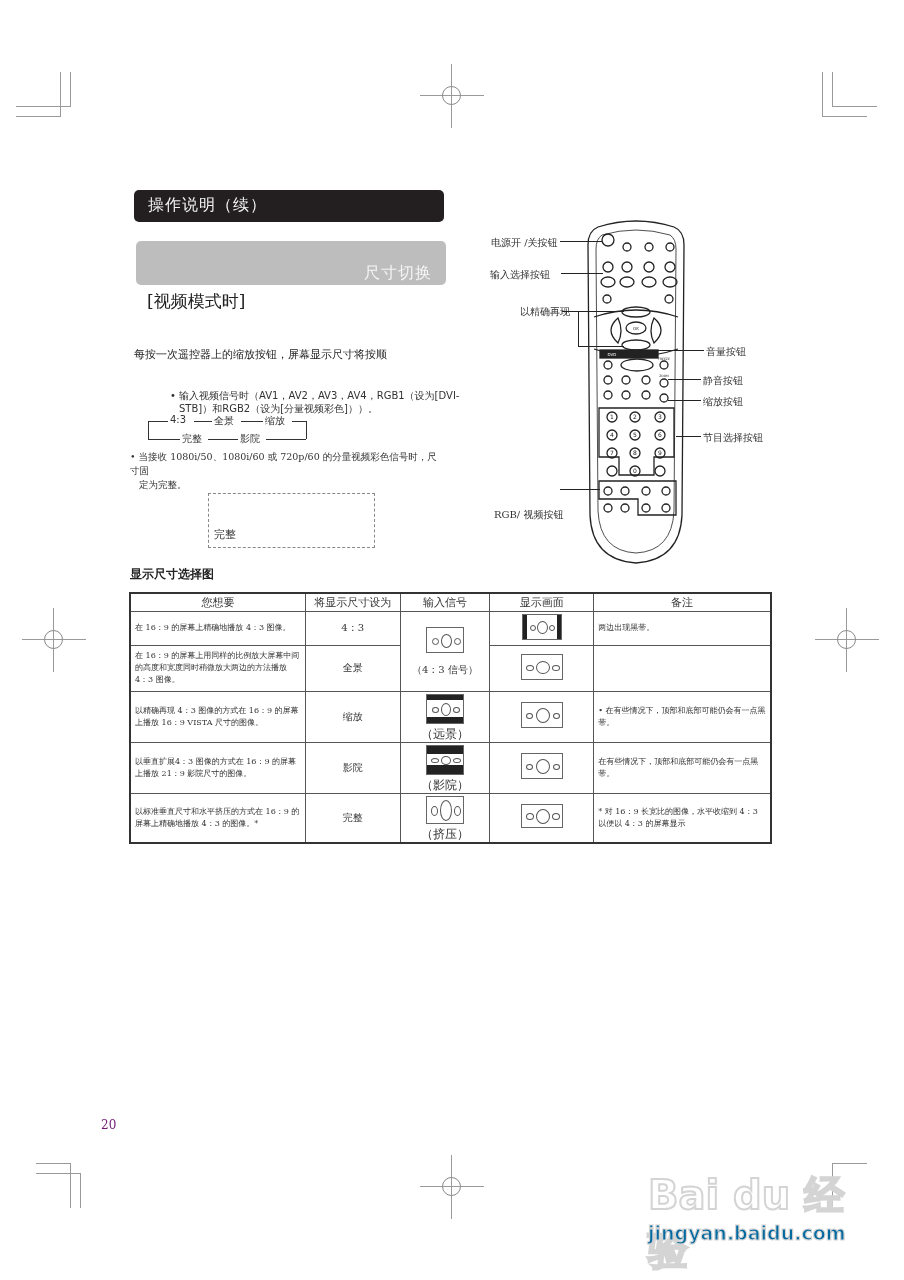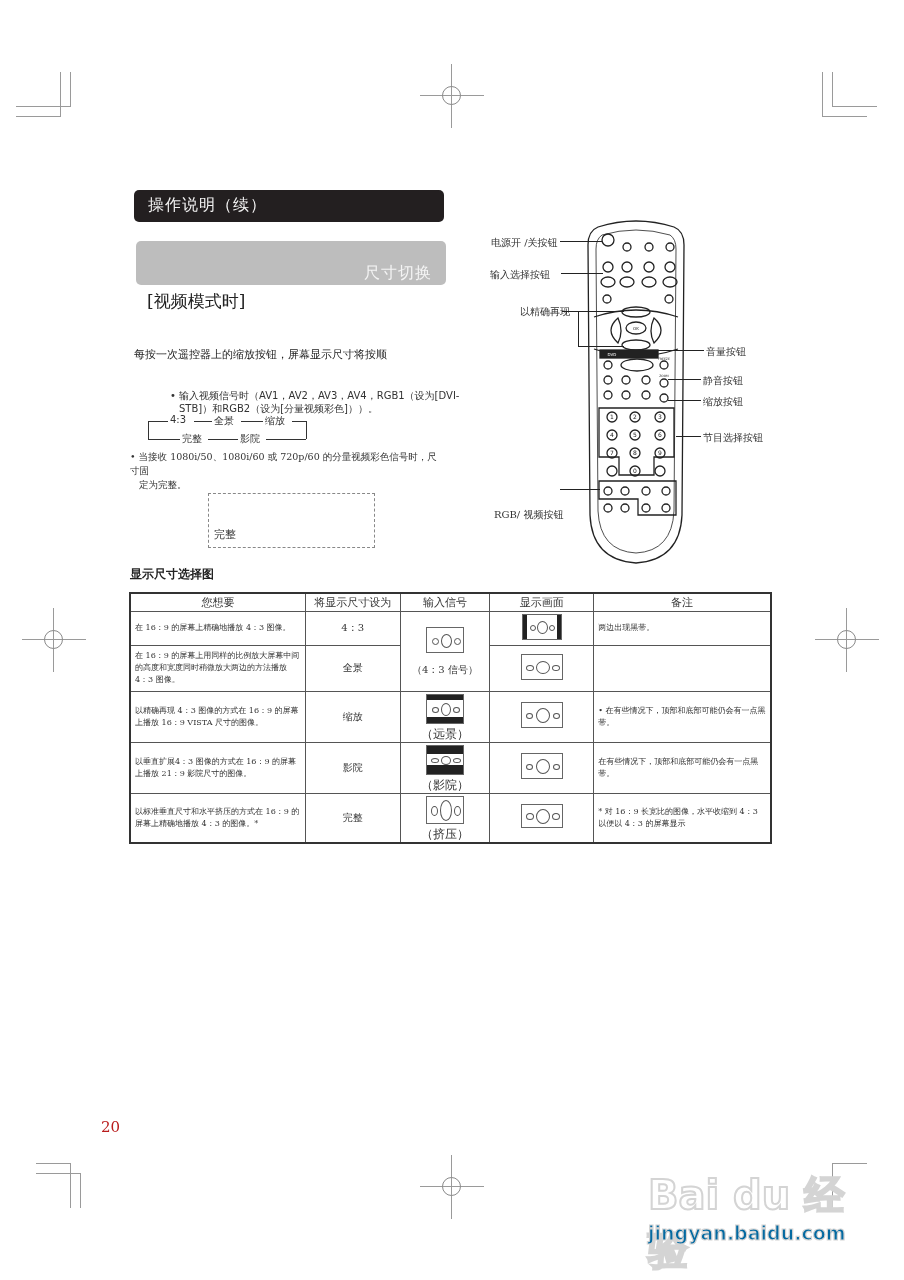--- a/index.html
+++ b/index.html
@@ -48,21 +48,21 @@
   .scr .o { position: absolute; border: 1px solid #555; border-radius: 50%; }
   .bandtb { position: absolute; left: 0; right: 0; background: #222; }
   .bandlr { position: absolute; top: 0; bottom: 0; background: #222; width: 4px; }
   .cap { display: block; font-size: 12px; text-align: center; color: #333; margin-top: 1px; }
 
   
   .lbl { position: absolute; font-size: 10px; color: #333; white-space: nowrap; }
   .lead { position: absolute; background: #222; height: 1px; }
   .leadv { position: absolute; background: #222; width: 1px; }
 
-  .page-num { left: 101px; top: 1118px; font-size: 15px; color: #b91c1c; }
+  .page-num { left: 101px; top: 1118px; font-size: 12px; color: #701a75; }
   .watermark { left: 648px; top: 1150px; width: 220px; height: 110px; color: #e4e4e4; }
   .watermark .big { position: absolute; left: 0; top: 18px; font-family: "DejaVu Sans", sans-serif; font-size: 40px; font-weight: bold; color: #fff; -webkit-text-stroke: 2px #d4d4d4; }
   .watermark .small { position: absolute; left: 0; top: 72px; font-family: "DejaVu Sans", sans-serif; font-size: 19px; font-weight: bold; color: #0369a1; -webkit-text-stroke: 1.2px #d4d4d4; }
 </style>
 </head>
 <body>
 
 <div class="crop" style="left:16px;top:72px;width:45px;height:45px;border-right-width:1px;border-bottom-width:1px;"></div>
 <div class="crop" style="left:16px;top:72px;width:55px;height:35px;border-right-width:1px;border-bottom-width:1px;"></div>
 <div class="crop" style="left:822px;top:72px;width:45px;height:45px;border-left-width:1px;border-bottom-width:1px;"></div>

